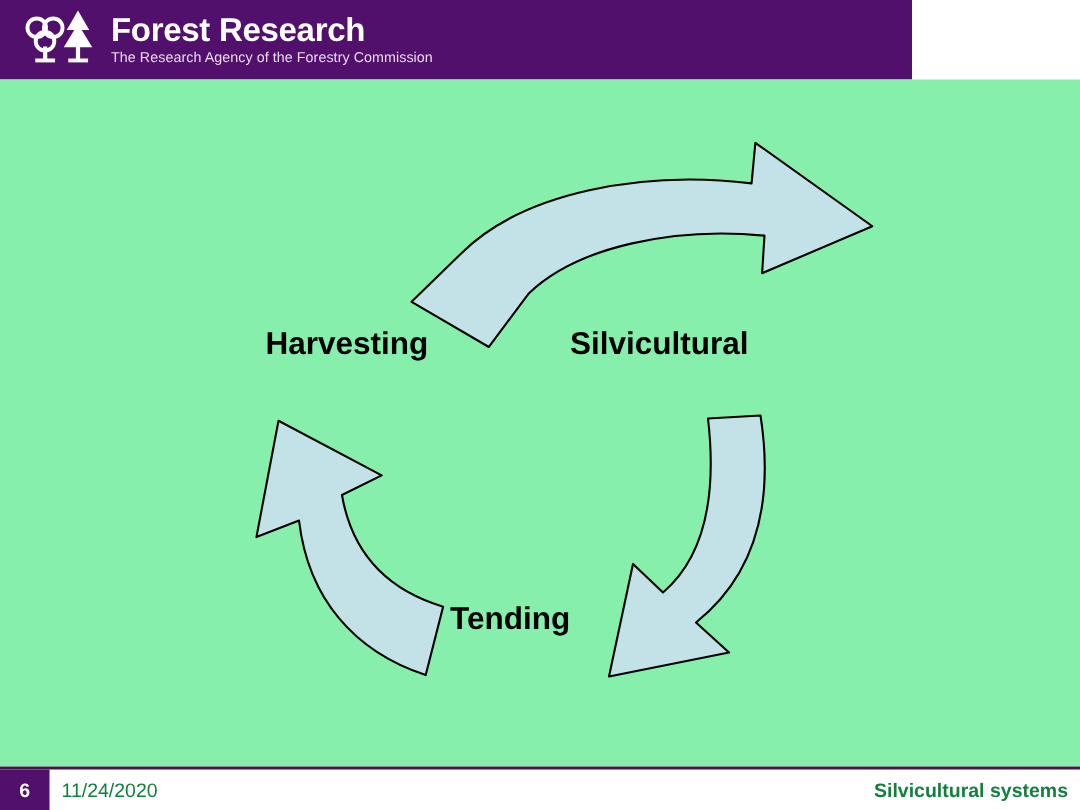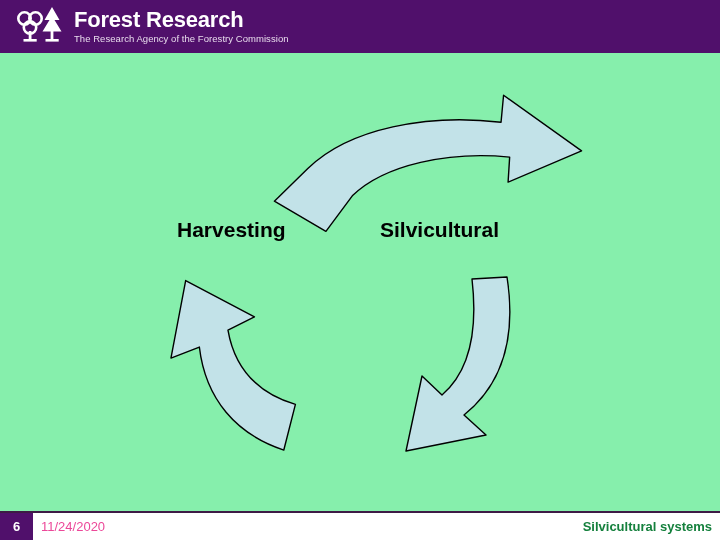--- a/index.html
+++ b/index.html
@@ -12,21 +12,21 @@
     height: 540px;
     position: relative;
     overflow: hidden;
     font-family: "Liberation Sans", sans-serif;
   }
 
   
   #header-bar {
     position: absolute;
     left: 0; top: 0;
-    width: 720px;
+    width: 608px;
     height: 53px;
     background: #50106b;
   }
   #logo-block {
     position: absolute;
     left: 14px; top: 4px;
     display: flex;
     align-items: flex-start;
   }
   #logo-mark {
@@ -103,21 +103,21 @@
   }
   #slide-number {
     color: #ffffff;
     font-size: 13px;
     font-weight: bold;
     line-height: 13px;
   }
   #footer-date {
     position: absolute;
     left: 41px; top: 6px;
-    color: #ec4899;
+    color: #15803d;
     font-size: 13px;
     line-height: 16px;
     white-space: nowrap;
   }
   #footer-title {
     position: absolute;
     right: 8px; top: 6px;
     color: #15803d;
     font-size: 13px;
     font-weight: bold;
@@ -165,20 +165,21 @@
              C 66,96 74,56 68,4 Z" transform="translate(404,222)" fill="#c2e2e8" stroke="#000000" stroke-width="1.4" stroke-linejoin="round"></path>
 
     <path d="M 118,118 C 70,104 38,70 30,18 L 2,30 L 14,-48 L 84,-14 L 58,0
              C 66,38 90,62 128,72 Z" transform="translate(170,275) rotate(2)" fill="#c2e2e8" stroke="#000000" stroke-width="1.4" stroke-linejoin="round"></path>
   </svg>
 
   <div class="cycle-label" id="label-harvesting">Harvesting</div>
 
   <div class="cycle-label" id="label-regeneration">Silvicultural</div>
 
+  <div class="cycle-label" id="label-tending">Tending</div>
 
 </div>
 
 <div id="footer-bar">
   <div id="slide-number-box">
     <span id="slide-number">6</span>
   </div>
   <div id="footer-date">11/24/2020</div>
   <div id="footer-title">Silvicultural systems</div>
 </div>

